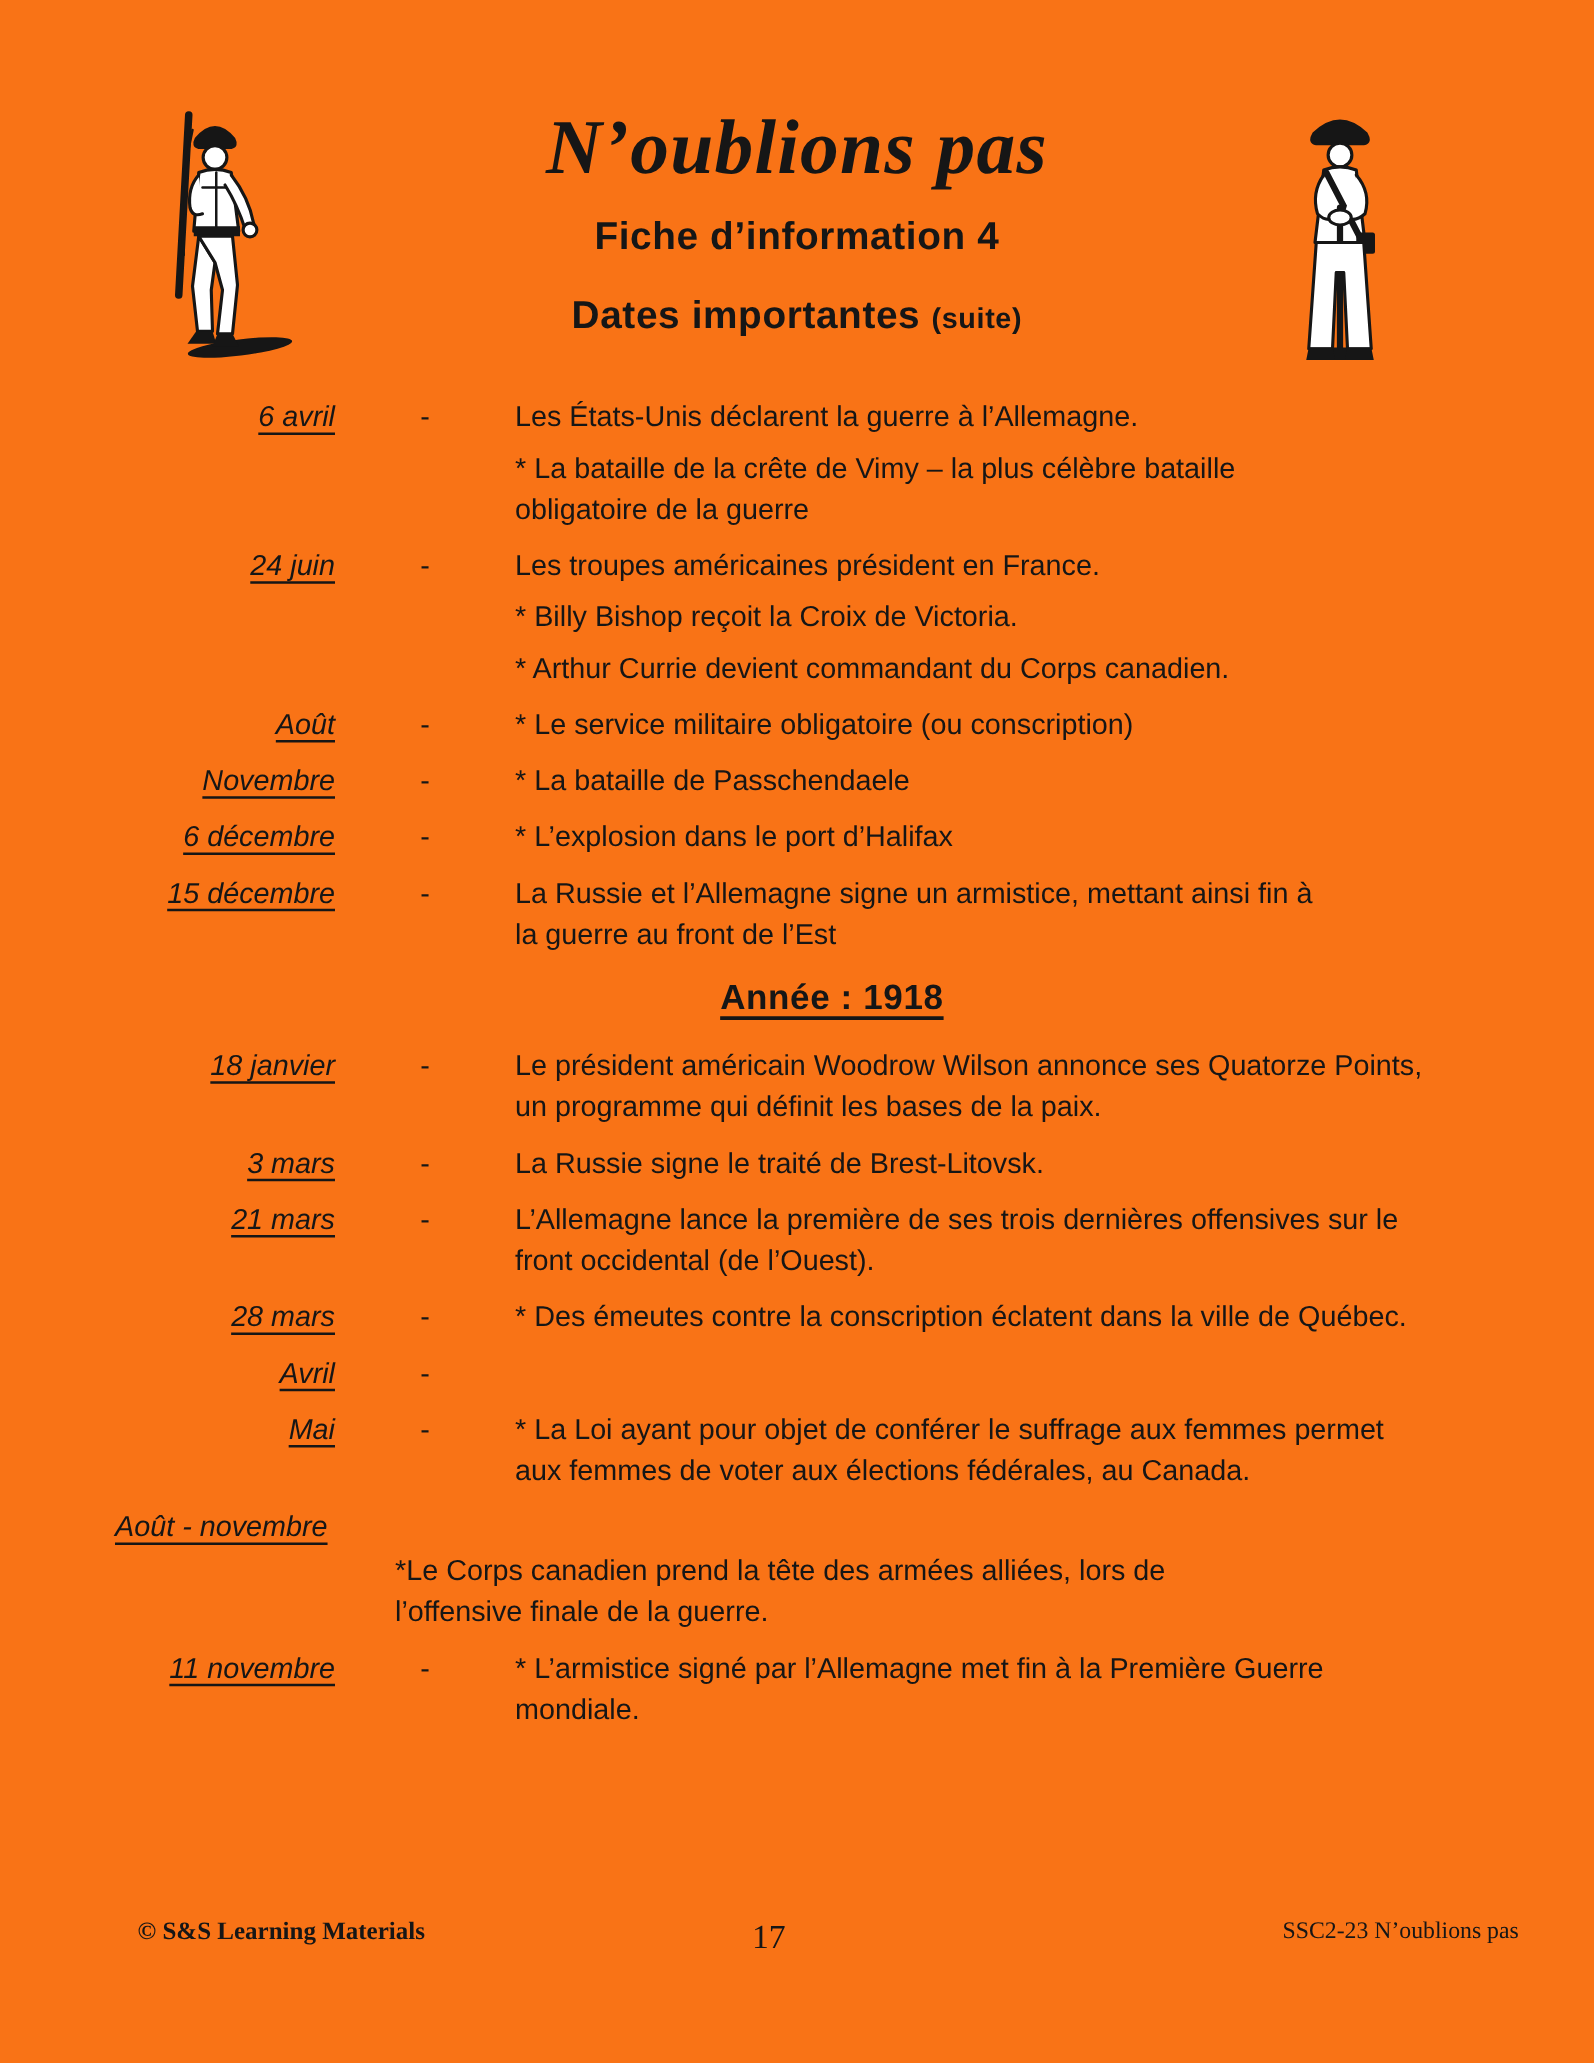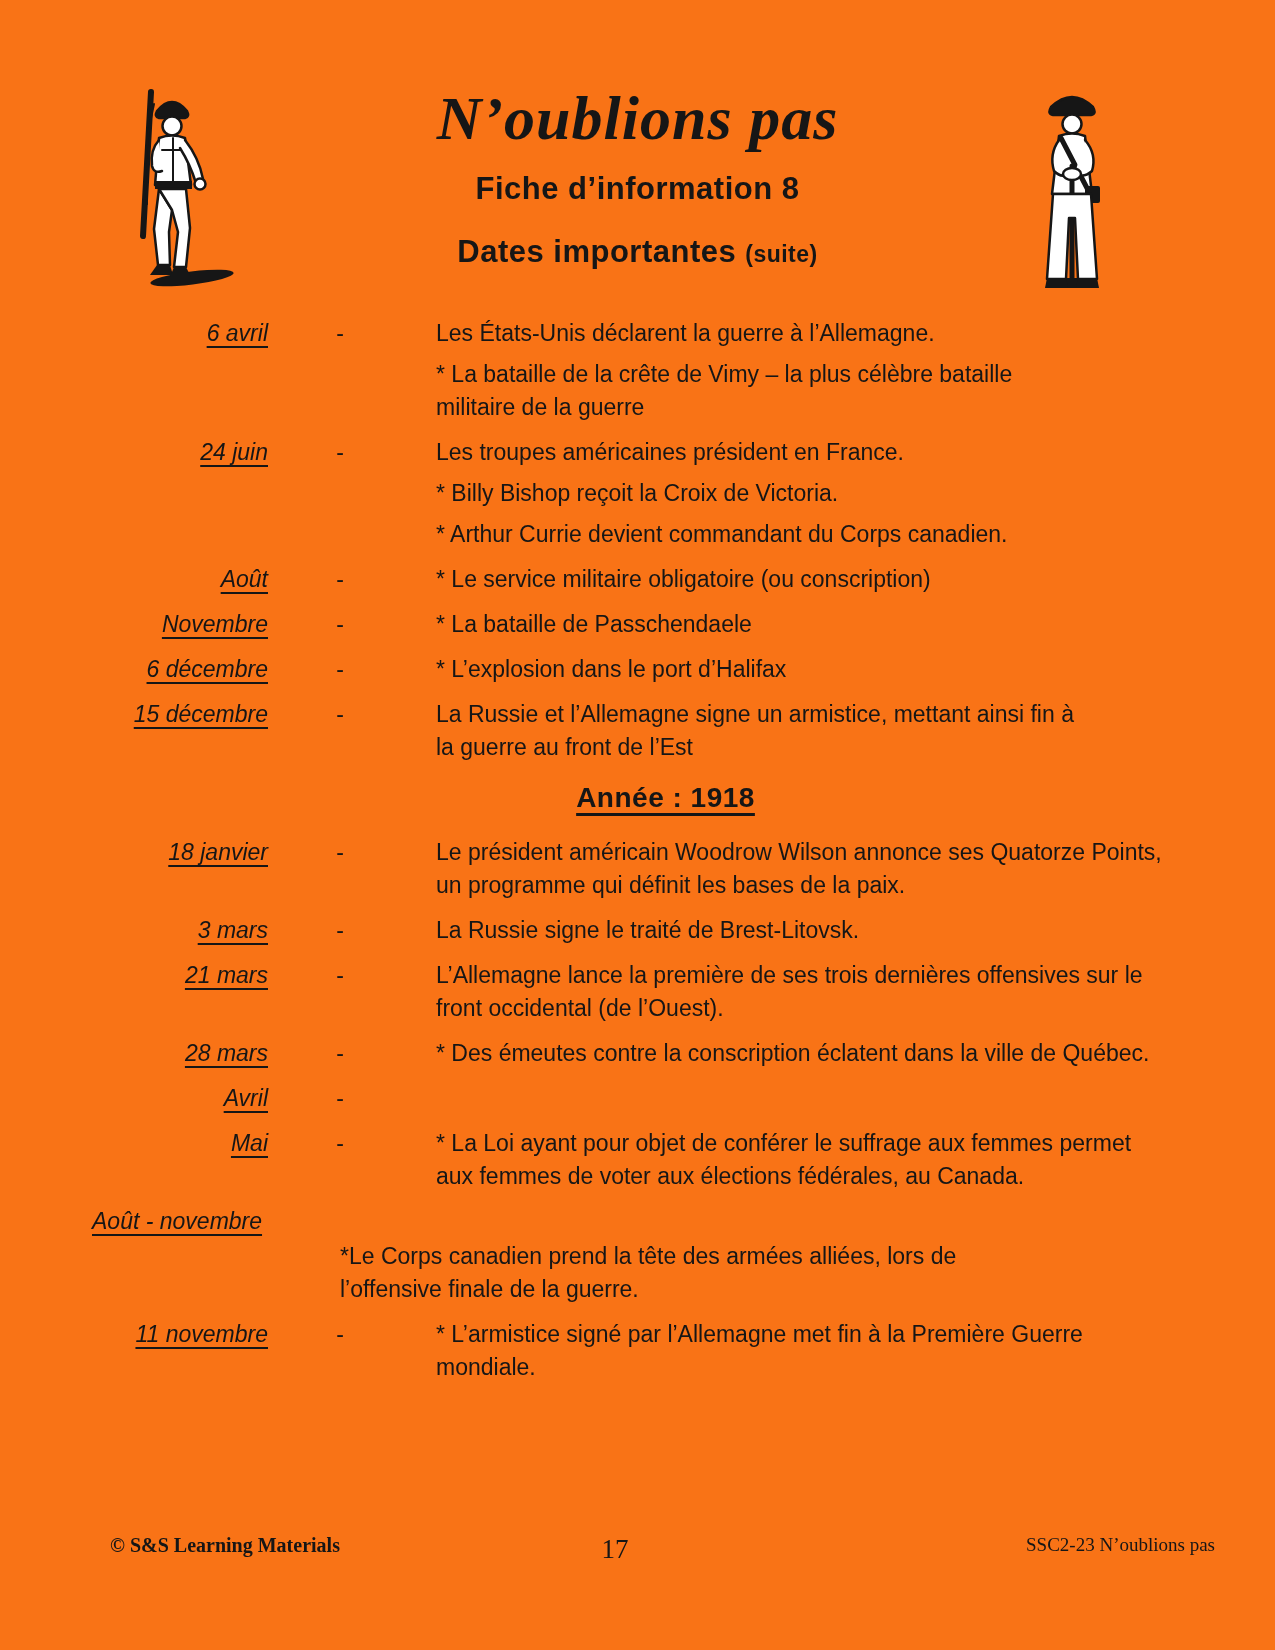--- a/index.html
+++ b/index.html
@@ -57,21 +57,21 @@
   .entry-date {
     text-align:right;
     font-style:italic;
     text-decoration:underline;
     text-underline-offset:5px;
     text-decoration-thickness:2px;
     white-space:pre;
   }
   .entry-dash { text-align:center; }
   .entry-blocks { min-width:0; }
-  .block { white-space:pre;margin-left:24px; }
+  .block { white-space:pre; }
   .block + .block { margin-top:8px; }
 
   .entry.wide { display:block; }
   .entry.wide .entry-date-wide {
     font-style:italic;
     text-decoration:underline;
     text-underline-offset:5px;
     text-decoration-thickness:2px;
   }
   .entry.wide .entry-blocks { margin-left:224px; margin-top:2px; }
@@ -140,32 +140,32 @@
         <rect x="63" y="100" width="15" height="17" rx="2" fill="#161616" stroke="none"></rect>
         <path d="M31 108 L69 108 L75 193 L56 193 L53 132 L47 132 L44 193 L25 193 Z" fill="#fff"></path>
         <path d="M25 192 L44 192 L46 202 L23 202 Z" fill="#161616" stroke="none"></path>
         <path d="M56 192 L75 192 L77 202 L54 202 Z" fill="#161616" stroke="none"></path>
       </g>
     </svg>
   </div>
 
   <div class="header">
     <h1 class="doc-title">N’oublions pas</h1>
-    <h2 class="doc-subtitle">Fiche d’information 8</h2>
+    <h2 class="doc-subtitle">Fiche d’information 4</h2>
     <h3 class="section-title"><span>Dates importantes</span><span class="section-suffix">(suite)</span></h3>
   </div>
 
   <div class="timeline" id="timeline">
       <div class="entry">
         <div class="entry-date">6 avril</div>
         <div class="entry-dash">-</div>
         <div class="entry-blocks">
           <div class="block">Les États-Unis déclarent la guerre à l’Allemagne.</div>
           <div class="block">* La bataille de la crête de Vimy – la plus célèbre bataille
-militaire de la guerre</div>
+obligatoire de la guerre</div>
         </div>
       </div>
       <div class="entry">
         <div class="entry-date">24 juin</div>
         <div class="entry-dash">-</div>
         <div class="entry-blocks">
           <div class="block">Les troupes américaines président en France.</div>
           <div class="block">* Billy Bishop reçoit la Croix de Victoria.</div>
           <div class="block">* Arthur Currie devient commandant du Corps canadien.</div>
         </div>

